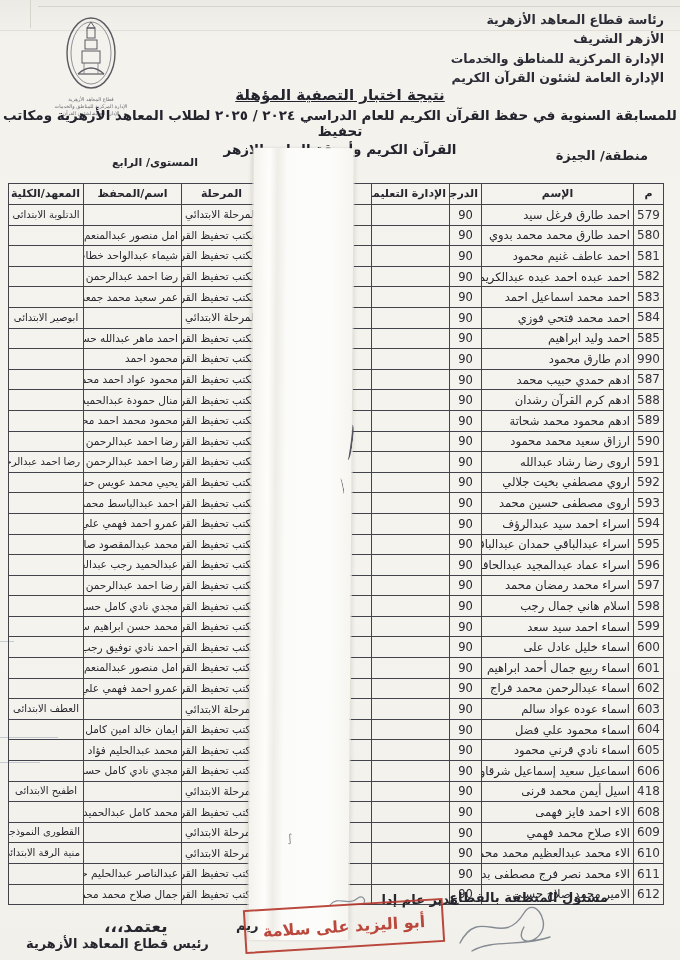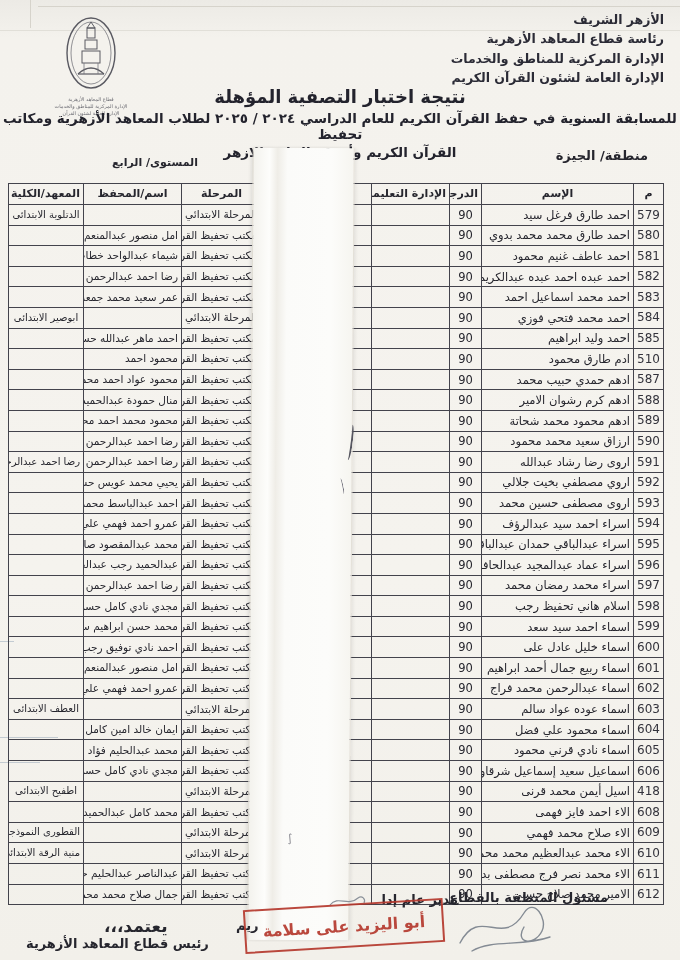--- a/index.html
+++ b/index.html
@@ -15,21 +15,21 @@
 
   
   .letterhead{position:absolute;top:10px;right:16px;text-align:right;
     font-size:12.5px;font-weight:bold;line-height:1.55;color:#2b2b36;}
   .logo{position:absolute;top:16px;left:52px;width:78px;text-align:center;}
   .logo-caption{font-size:5px;color:#6b6b72;line-height:1.4;margin-top:2px;}
 
   
   .title-block{position:absolute;top:86px;left:0;width:100%;text-align:center;
     font-weight:bold;color:#23232d;}
-  .title-l1{font-size:18px;margin-bottom:3px;}
+  .title-l1{font-size:15px;text-decoration:underline;margin-bottom:3px;}
   .title-l2{font-size:13.5px;margin-bottom:2px;}
   .title-l3{font-size:13.5px;}
 
   .meta-region{position:absolute;top:148px;right:32px;font-size:13px;font-weight:bold;}
   .meta-level{position:absolute;top:156px;left:112px;font-size:11px;font-weight:bold;}
 
   
   table.results{position:absolute;top:183px;left:8px;width:655px;
     border-collapse:collapse;table-layout:fixed;direction:rtl;}
   .results th,.results td{
@@ -75,22 +75,22 @@
 <body>
 
 <div class="artifact-line" style="top:6px;left:38px;width:642px;"></div>
 <div class="artifact-line" style="top:30px;left:0;width:680px;opacity:.6;"></div>
 <div class="artifact-line" style="top:0;left:30px;width:1px;height:28px;"></div>
 <div class="blue-line" style="top:641px;left:0;width:14px;"></div>
 <div class="blue-line" style="top:737px;left:0;width:58px;"></div>
 <div class="blue-line" style="top:762px;left:0;width:40px;"></div>
 
 <div class="letterhead" id="letterhead">
+    <div>رئاسة قطاع المعاهد الأزهرية</div>
     <div>الأزهر الشريف</div>
-    <div>رئاسة قطاع المعاهد الأزهرية</div>
     <div>الإدارة المركزية للمناطق والخدمات</div>
     <div>الإدارة العامة لشئون القرآن الكريم</div>
   </div>
 
 <div class="logo">
   <svg width="54" height="74" viewBox="0 0 54 74">
     <ellipse cx="27" cy="37" rx="24" ry="35" fill="none" stroke="#5a5a62" stroke-width="1.4"></ellipse>
     <ellipse cx="27" cy="37" rx="20" ry="31" fill="none" stroke="#77777e" stroke-width=".8"></ellipse>
     <rect x="23" y="12" width="8" height="10" fill="none" stroke="#5a5a62" stroke-width="1"></rect>
     <path d="M23 12 L27 6 L31 12 Z" fill="none" stroke="#5a5a62" stroke-width="1"></path>
@@ -205,42 +205,42 @@
         <td class="c-no">585</td>
         <td class="c-name">احمد وليد ابراهيم</td>
         <td class="c-grade">90</td>
         <td class="c-edu"></td>
         <td class="c-hid"></td>
         <td class="c-stage">مكتب تحفيظ القر</td>
         <td class="c-muh">احمد ماهر عبدالله حسانين</td>
         <td class="c-inst"></td>
       </tr>
       <tr>
-        <td class="c-no">510</td>
+        <td class="c-no">990</td>
         <td class="c-name">ادم طارق محمود</td>
         <td class="c-grade">90</td>
         <td class="c-edu"></td>
         <td class="c-hid"></td>
         <td class="c-stage">مكتب تحفيظ القر</td>
         <td class="c-muh">محمود احمد</td>
         <td class="c-inst"></td>
       </tr>
       <tr>
         <td class="c-no">587</td>
         <td class="c-name">ادهم حمدي حبيب محمد</td>
         <td class="c-grade">90</td>
         <td class="c-edu"></td>
         <td class="c-hid"></td>
         <td class="c-stage">مكتب تحفيظ القر</td>
         <td class="c-muh">محمود عواد احمد محمد</td>
         <td class="c-inst"></td>
       </tr>
       <tr>
         <td class="c-no">588</td>
-        <td class="c-name">ادهم كرم رشوان الامير</td>
+        <td class="c-name">ادهم كرم القرآن رشدان</td>
         <td class="c-grade">90</td>
         <td class="c-edu"></td>
         <td class="c-hid"></td>
         <td class="c-stage">مكتب تحفيظ القر</td>
         <td class="c-muh">منال حمودة عبدالحميد عبدالع</td>
         <td class="c-inst"></td>
       </tr>
       <tr>
         <td class="c-no">589</td>
         <td class="c-name">ادهم محمود محمد شحاتة</td>
@@ -326,21 +326,21 @@
         <td class="c-name">اسراء محمد رمضان محمد</td>
         <td class="c-grade">90</td>
         <td class="c-edu"></td>
         <td class="c-hid">5</td>
         <td class="c-stage">مكتب تحفيظ القر</td>
         <td class="c-muh">رضا احمد عبدالرحمن عبدالم</td>
         <td class="c-inst"></td>
       </tr>
       <tr>
         <td class="c-no">598</td>
-        <td class="c-name">اسلام هاني تحفيظ رجب</td>
+        <td class="c-name">اسلام هاني جمال رجب</td>
         <td class="c-grade">90</td>
         <td class="c-edu"></td>
         <td class="c-hid">1</td>
         <td class="c-stage">مكتب تحفيظ القر</td>
         <td class="c-muh">مجدي نادي كامل حسن</td>
         <td class="c-inst"></td>
       </tr>
       <tr>
         <td class="c-no">599</td>
         <td class="c-name">اسماء احمد سيد سعد</td>

